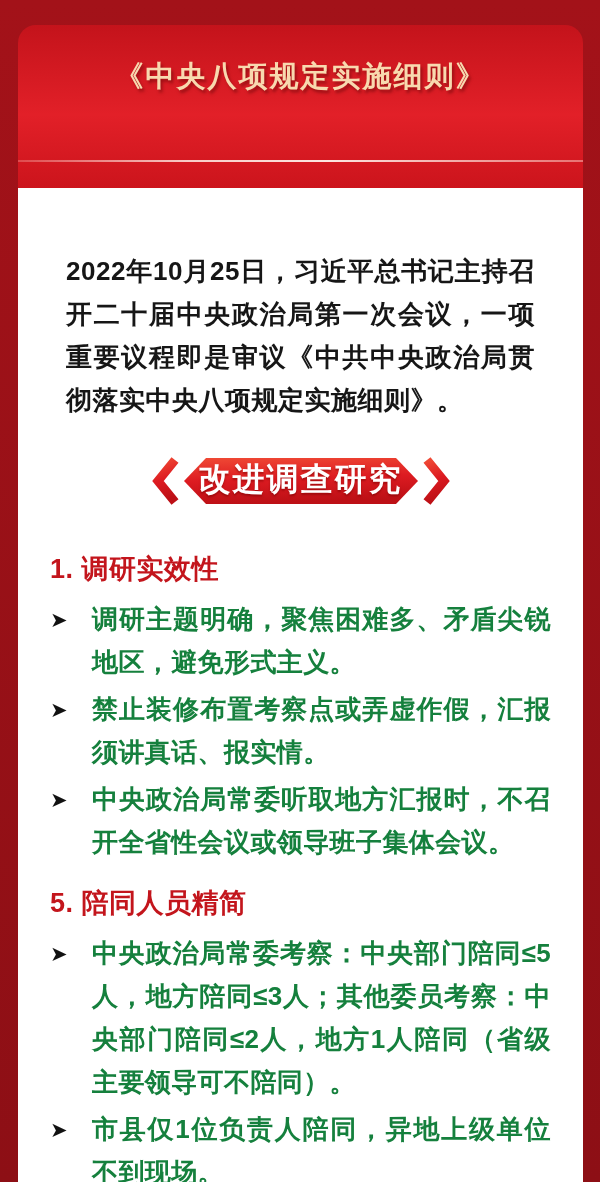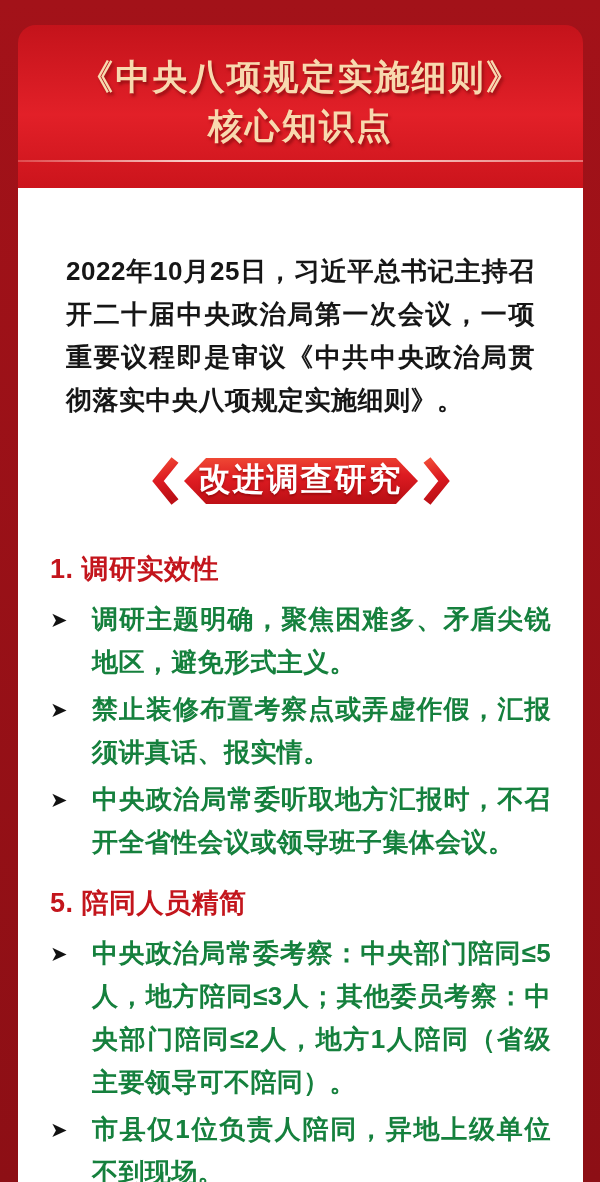--- a/index.html
+++ b/index.html
@@ -18,21 +18,21 @@
   .card-header{
     position:relative;
     height:163px;
     box-sizing:border-box;
     border-radius:18px 18px 0 0;
     background:linear-gradient(180deg,#c4131b 0%,#e22028 55%,#cc141c 100%);
     text-align:center;
     padding-top:27px;
   }
   .main-title{
-    font-size:35px;
+    font-size:29px;
     line-height:49px;
     font-weight:800;
     letter-spacing:2px;
     color:#f8d9af;
     text-shadow:2px 3px 3px rgba(110,8,10,.55);
   }
   .header-divider{
     position:absolute;
     left:0;right:0;bottom:26px;
     height:2px;
@@ -107,21 +107,20 @@
 </style>
 </head>
 <body>
 
 <div class="page">
   <div class="card">
 
     <div class="card-header">
       <div class="main-title">
         <div>《中央八项规定实施细则》</div>
-        <div>核心知识点</div>
       </div>
       <div class="header-divider"></div>
     </div>
 
     <div class="card-body">
 
       <p class="intro" style="margin:16px">2022年10月25日，习近平总书记主持召开二十届中央政治局第一次会议，一项重要议程即是审议《中共中央政治局贯彻落实中央八项规定实施细则》。</p>
 
       <div class="ribbon-wrap">
         <svg class="ribbon-svg" width="300" height="54" viewBox="0 0 300 54">

